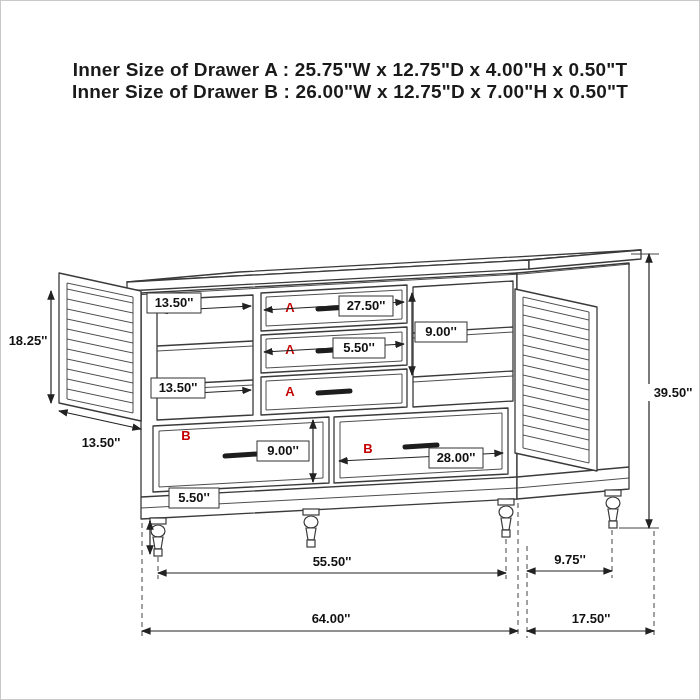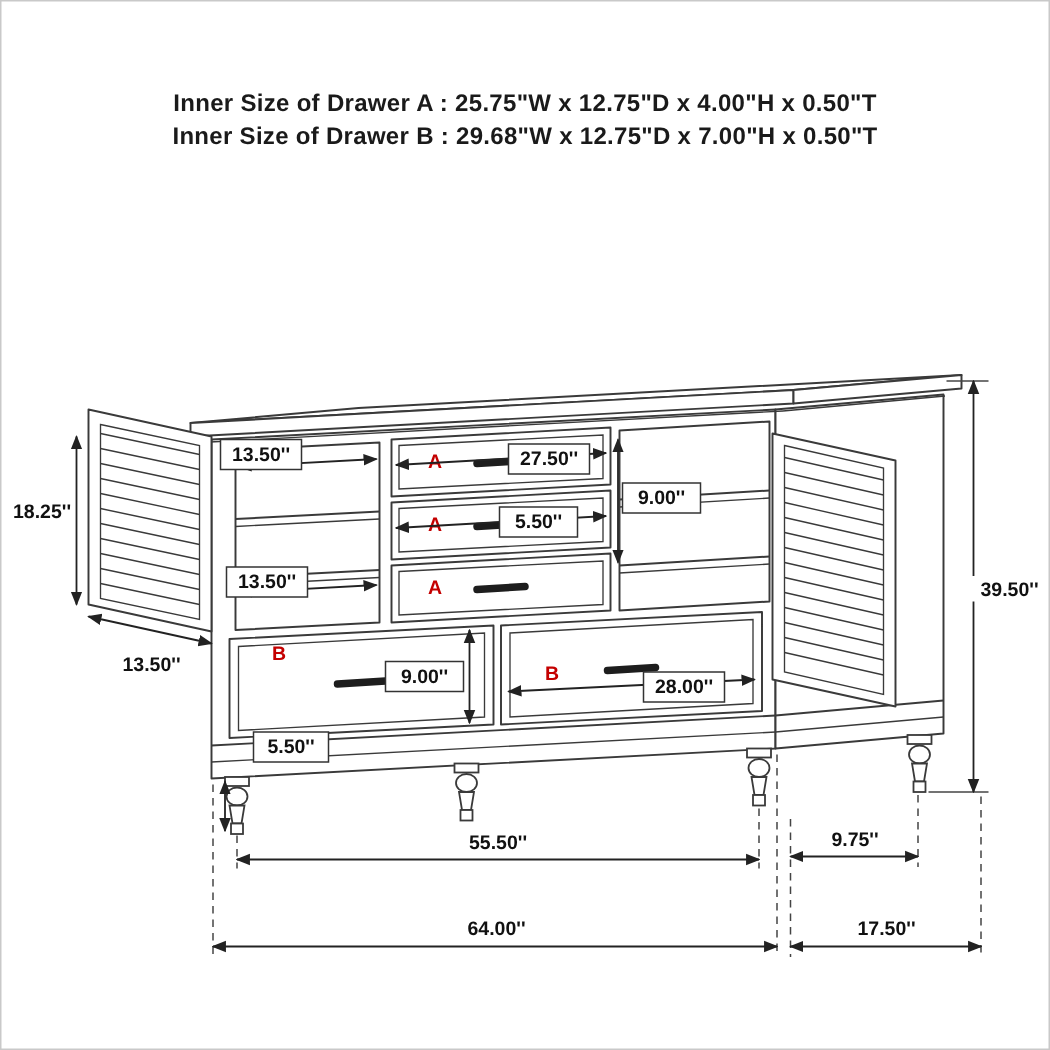--- a/index.html
+++ b/index.html
@@ -1,18 +1,18 @@
 <!DOCTYPE html>
 <html><head>
 <meta charset="utf-8">
 <style>
   * { margin:0; padding:0; box-sizing:border-box; }
   html,body { width:700px; height:700px; background:#fff; font-family:"Liberation Sans",sans-serif; }
   .page { position:relative; width:700px; height:700px; background:#fff; border:1px solid #c9c9c9; overflow:hidden; }
-  .header { position:absolute; top:58px; left:0; right:0; text-align:center; font-size:16px; font-weight:700; color:#1a1a1a; line-height:22px; letter-spacing:.2px; }
+  .header { position:absolute; top:58px; left:0; right:0; text-align:center; font-size:19px; font-weight:700; color:#1a1a1a; line-height:22px; letter-spacing:.2px; }
   svg { position:absolute; left:0; top:0; }
   svg text { font-family:"Liberation Sans",sans-serif; }
   .dim-text { font-size:13px; font-weight:700; fill:#111; text-anchor:middle; }
   .letter   { font-size:13px; font-weight:700; fill:#c40000; text-anchor:middle; }
   .dim-box  { fill:#fff; stroke:#333; stroke-width:1; }
   .bgrect   { fill:#fff; }
   .fil  { fill:#fff; stroke:#3a3a3a; stroke-width:1.3; stroke-linejoin:round; }
   .ln   { stroke:#3a3a3a; stroke-width:1.3; fill:none; }
   .thin { stroke:#3a3a3a; stroke-width:0.9; fill:none; }
   .dim  { stroke:#222; stroke-width:1.2; fill:none; marker-start:url(#ah); marker-end:url(#ah); }
@@ -20,21 +20,21 @@
   .tick { stroke:#444; stroke-width:1; }
   .handle { stroke:#1d1d1d; stroke-width:5; stroke-linecap:round; }
 </style>
 </head>
 <body>
 
 <div class="page">
 
   <div class="header">
     <div>Inner Size of Drawer A : 25.75"W x 12.75"D x 4.00"H x 0.50"T</div>
-    <div>Inner Size of Drawer B : 29.68"W x 12.75"D x 7.00"H x 0.50"T</div>
+    <div>Inner Size of Drawer B : 26.00"W x 12.75"D x 7.00"H x 0.50"T</div>
   </div>
 
   <svg width="700" height="700" viewBox="0 0 700 700">
     <defs>
       <marker id="ah" viewBox="0 0 10 10" refX="9" refY="5" markerWidth="8" markerHeight="8" orient="auto-start-reverse">
         <path d="M0,1 L10,5 L0,9 Z" fill="#222"></path>
       </marker>
       <g id="leg" fill="#ffffff" stroke="#3a3a3a" stroke-width="1.2">
         <rect x="-8" y="0" width="16" height="6"></rect>
         <ellipse cx="0" cy="13" rx="7" ry="6"></ellipse>

